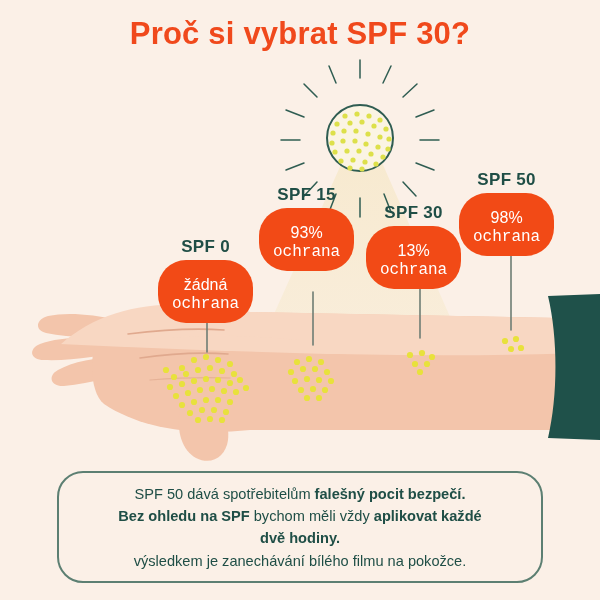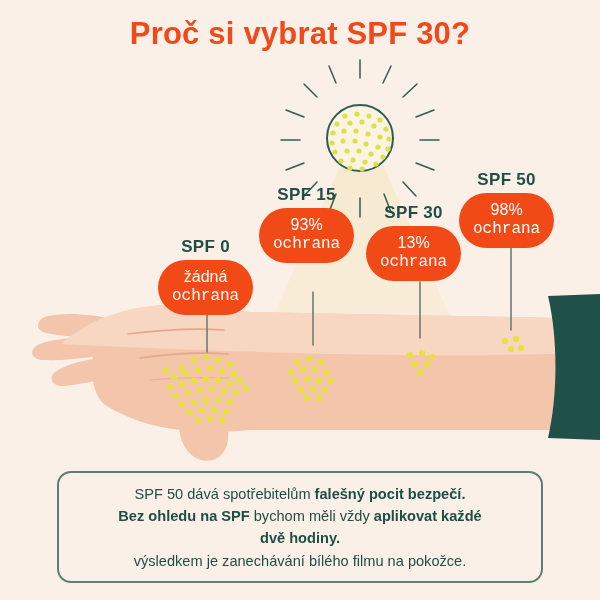--- a/index.html
+++ b/index.html
@@ -43,41 +43,41 @@
     text-align: center;
     letter-spacing: 0.3px;
     white-space: nowrap;
     margin-bottom: 3px;
   }
   .spf-bubble {
     background: #f24a16;
     color: #ffffff;
     border-radius: 28px;
     text-align: center;
-    padding: 7px 14px 9px;
+    padding: 15px 14px 9px;
     line-height: 1.22;
     font-size: 16px;
     white-space: nowrap;
   }
   .spf-bubble .pct { display: block; }
   .spf-bubble .word { display: block; font-family: Liberation Mono, monospace; }
   
   #grp-0  { left: 158px; top: 225px; margin-top: 12px; }
   #grp-15 { left: 259px; top: 185px; }
   #grp-30 { left: 366px; top: 203px; }
   #grp-50 { left: 459px; top: 170px; }
   #grp-0 .spf-label  { text-align: center; }
   
   .note-box {
     position: absolute;
     left: 57px; top: 471px;
     width: 486px;
     height: 112px;
     border: 2px solid #5c7f72;
-    border-radius: 14px;
+    border-radius: 26px;
     box-sizing: border-box;
     padding: 10px 14px 0;
     text-align: center;
     color: #1f4e46;
     font-size: 14.6px;
     line-height: 1.52;
   }
   .note-box b { font-weight: 700; }
   .note-line { white-space: nowrap; }
 </style>

